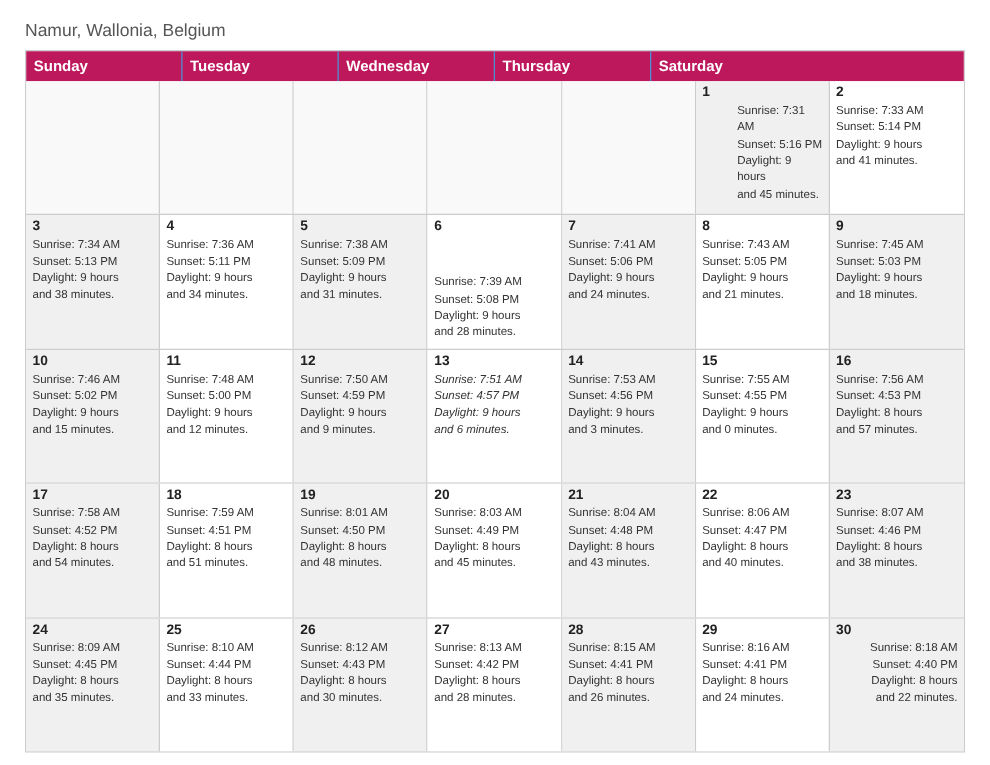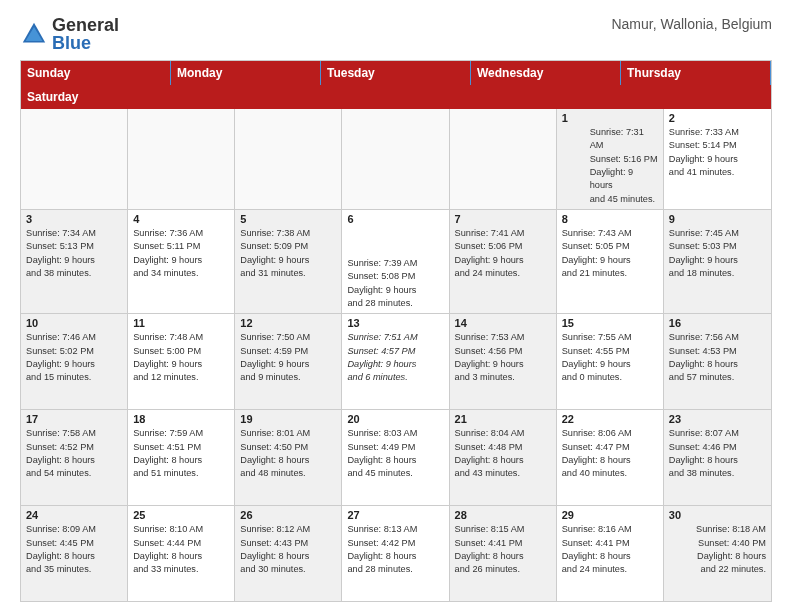--- a/index.html
+++ b/index.html
@@ -61,22 +61,22 @@
       color: #555;
     }
     .calendar {
       flex: 1;
       display: flex;
       flex-direction: column;
       border: 1px solid #ccc;
     }
     .cal-header {
       display: grid;
-      grid-template-columns: repeat(5, 1fr);
-      background: #b91c1c;
+      grid-template-columns: repeat(6, 1fr);
+      background: #be185d;
     }
     .cal-header-cell {
       color: #fff;
       font-size: 12px;
       font-weight: bold;
       padding: 5px 6px;
       text-align: left;
       border-right: 1px solid #4a8fd5;
     }
     .cal-header-cell:last-child { border-right: none; }
@@ -113,39 +113,28 @@
       line-height: 1.45;
       color: #333;
       font-size: 9.2px;
     }
   </style>
 </head>
 <body>
 
 <div class="page">
   <div class="header">
-    <div class="logo">
-      <svg class="logo-icon" viewBox="0 0 40 40">
-        <polygon points="20,4 36,32 4,32" fill="#2a6db5"></polygon>
-        <polygon points="20,10 32,30 8,30" fill="#5aadee" opacity="0.6"></polygon>
-      </svg>
-      <div class="logo-text">
-        <span class="logo-general">General</span>
-        <span class="logo-blue">Blue</span>
-      </div>
-    </div>
     <div class="title-block">
       <div class="subtitle">Namur, Wallonia, Belgium</div>
     </div>
   </div>
 
   <div class="calendar">
     <div class="cal-header" id="cal-header">
         <div class="cal-header-cell">Sunday</div>
-        <div class="cal-header-cell">Monday</div>
         <div class="cal-header-cell">Tuesday</div>
         <div class="cal-header-cell">Wednesday</div>
         <div class="cal-header-cell">Thursday</div>
         <div class="cal-header-cell">Saturday</div>
       </div>
     <div class="cal-body" id="cal-body">
         <div class="cal-row">
           <div class="cal-cell empty"></div>
           <div class="cal-cell empty"></div>
           <div class="cal-cell empty"></div>

